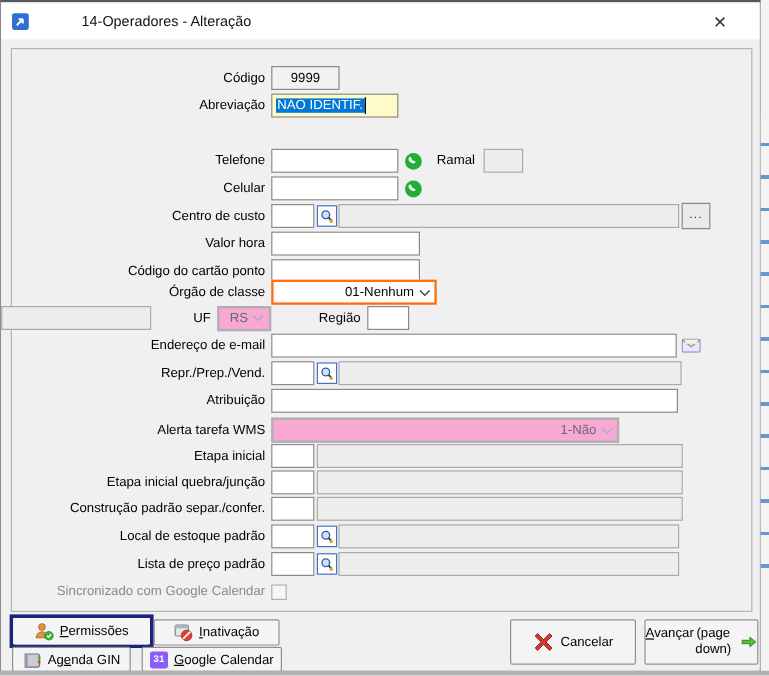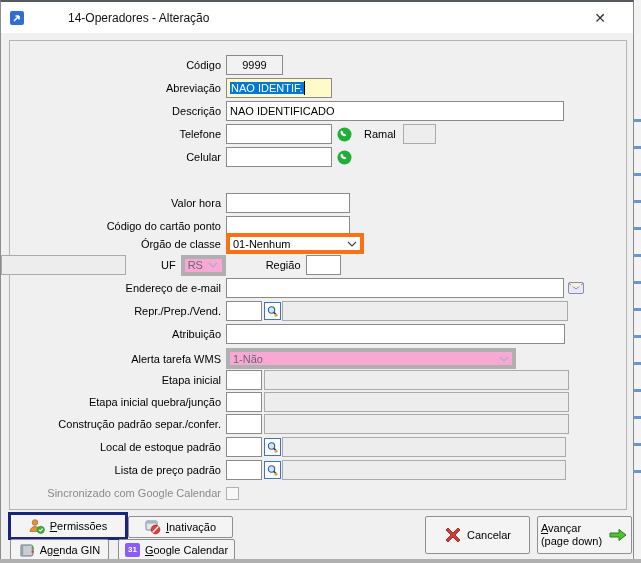--- a/index.html
+++ b/index.html
@@ -34,22 +34,22 @@
   .midlbl { white-space:nowrap; }
 
   .fld { height:20px; background:#fff; border:1px solid #8a8a8a; padding:0 3px; display:flex;
          align-items:center; overflow:hidden; white-space:nowrap; }
   .fld.ro { background:#f2f2f2; justify-content:center; }
   .fld.dis { background:#ededed; border-color:#aaaaaa; }
   .fld.yellow { background:#fffbc8; }
   .sel { background:#0078d7; color:#fff; padding:0 1px; }
   .caret { width:1px; height:14px; background:#000; margin-left:0; }
 
-  .combo { height:21px; border:4px solid #f97316; background:#fff; display:flex; align-items:center;
-           padding-left:3px; }
+  .combo { height:21px; border:2px solid #f97316; background:#fff; display:flex; align-items:center;
+           padding-left:3px;text-align:right; }
   .combo .cval { flex:1; white-space:nowrap; overflow:hidden; }
   .combo .chev { width:17px; height:100%; display:flex; align-items:center; justify-content:center; }
   .combo.dis { background:#f9a8d4; border-color:#b0b0b0; color:#5f6b76; }
 
   .magbtn { width:17px; height:18px; border:1px solid #3f74c2; background:#fff; display:flex;
             align-items:center; justify-content:center; margin-left:2px; margin-right:1px; padding:0; }
   .dotsbtn { width:24px; height:22px; border:1px solid #8a8a8a; background:#eaeaea; margin-left:2px;
              font-size:10px; letter-spacing:1px; color:#1a1a6e; text-align:center; line-height:18px; }
   .wicon { margin-left:5px; display:flex; align-items:center; }
   .envicon { margin-left:4px; display:flex; align-items:center; }
@@ -66,21 +66,21 @@
          font-family:"Liberation Sans",sans-serif; color:#000; cursor:default; }
   .focusring { position:absolute; left:8px; top:512px; width:120px; height:28px;
                border:3px solid #1a237e; background:#f4f4f4; }
   .btn-permissoes { left:11px; top:515px; width:114px; height:22px; border:none; }
   .btn-inativacao { left:128px; top:516px; width:105px; height:22px; }
   .btn-agenda { left:10px; top:539px; width:99px; height:21px; }
   .btn-gcal { left:118px; top:539px; width:117px; height:21px; }
   .btn-cancelar { left:425px; top:516px; width:105px; height:38px; }
   .btn-avancar { left:537px; top:516px; width:95px; height:38px; gap:6px; }
   .btn u { text-decoration:underline; }
-  .av-lines { display:flex; flex-direction:column; align-items:flex-start; line-height:13px; }
+  .av-lines { display:flex; flex-direction:row; align-items:flex-start; line-height:13px; }
   .gcal-badge { width:15px; height:14px; background:#8b5cf6; color:#fff; font-size:8px; font-weight:bold;
                 display:flex; align-items:center; justify-content:center; border-radius:2px; }
 </style>
 </head>
 <body>
 
 <div class="screen">
 
   <div class="dialog">
     <div class="titlebar">
@@ -101,24 +101,20 @@
       </div>
 
       <div class="row" style="top:45px">
         <div class="lbl">Abreviação</div>
         <div class="fld yellow w106">
           <span class="sel">NAO IDENTIF.</span>
           <span class="caret"></span>
         </div>
       </div>
 
-      <div class="row" style="top:68px">
-        <div class="lbl">Descrição</div>
-        <div class="fld w338">NAO IDENTIFICADO</div>
-      </div>
 
       <div class="row" style="top:91px">
         <div class="lbl">Telefone</div>
         <div class="fld w106"></div>
         <span class="wicon">
           <svg width="15" height="15" viewBox="0 0 15 15">
               <circle cx="7.5" cy="7.5" r="7" fill="#1faf38"></circle>
           <path d="M4.7 3.6 L6.2 5.1 C5.7 6.1 6.9 7.3 7.9 6.8 L9.4 8.3 C8.4 9.7 6.1 9.3 4.6 7.8 C3.1 6.3 3 4.6 4.7 3.6Z" fill="#fff"></path>
             </svg>
         </span>
@@ -130,20 +126,33 @@
         <div class="lbl">Celular</div>
         <div class="fld w106"></div>
         <span class="wicon">
           <svg width="15" height="15" viewBox="0 0 15 15">
               <circle cx="7.5" cy="7.5" r="7" fill="#1faf38"></circle>
           <path d="M4.7 3.6 L6.2 5.1 C5.7 6.1 6.9 7.3 7.9 6.8 L9.4 8.3 C8.4 9.7 6.1 9.3 4.6 7.8 C3.1 6.3 3 4.6 4.7 3.6Z" fill="#fff"></path>
             </svg>
         </span>
       </div>
 
+      <div class="row" style="top:137px">
+        <div class="lbl">Centro de custo</div>
+        <div class="fld w36"></div>
+        <button class="magbtn">
+          <svg width="13" height="13" viewBox="0 0 13 13">
+            <circle cx="5.5" cy="5" r="3.2" fill="#cfe4f7" stroke="#2e5c9e" stroke-width="1.1"></circle>
+            <line x1="7.8" y1="7.4" x2="10.4" y2="10" stroke="#23406e" stroke-width="1.6"></line>
+            <circle cx="10" cy="10.3" r="1.5" fill="#f0a028"></circle>
+            </svg>
+        </button>
+        <div class="fld dis w284"></div>
+        <button class="dotsbtn">...</button>
+      </div>
 
       <div class="row" style="top:160px">
         <div class="lbl">Valor hora</div>
         <div class="fld w124"></div>
       </div>
 
       <div class="row" style="top:183px">
         <div class="lbl">Código do cartão ponto</div>
         <div class="fld w124"></div>
       </div>

